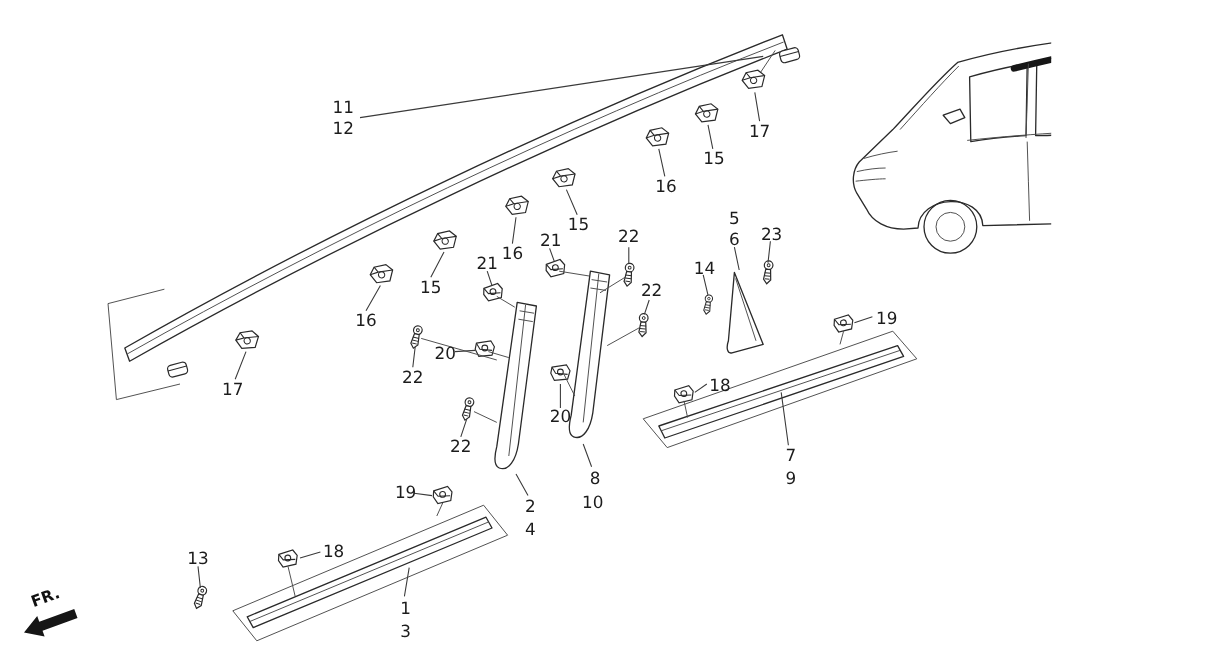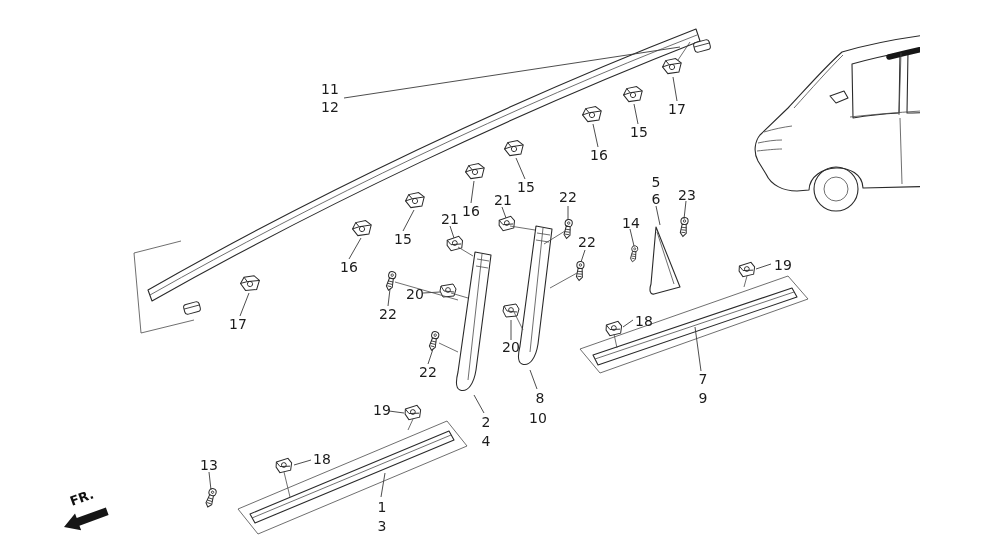--- a/index.html
+++ b/index.html
@@ -1,17 +1,17 @@
 <!DOCTYPE html>
 <html><head>
 <meta charset="utf-8">
 <style>
   html,body{margin:0;padding:0;background:#ffffff;}
   .stage{position:relative;width:876px;height:554px;background:#ffffff;overflow:hidden;
-         font-family:"DejaVu Sans",sans-serif;padding-left:44px;}
+         font-family:"DejaVu Sans",sans-serif;}
   svg{display:block;}
   .ln{stroke:#2a2a2a;stroke-width:1.1;fill:none;stroke-linejoin:round;stroke-linecap:round;}
   .lnf{stroke:#2a2a2a;stroke-width:1.1;fill:#ffffff;stroke-linejoin:round;}
   .thin{stroke:#4a4a4a;stroke-width:0.8;fill:none;}
   .leader{stroke:#3a3a3a;stroke-width:0.9;fill:none;}
   .blk{fill:#161616;stroke:none;}
   .stripe{stroke:#161616;stroke-width:5.5;fill:none;stroke-linecap:round;}
   .callout{font-size:14px;fill:#1c1c1c;}
   .fr-text{font-size:13px;font-weight:bold;fill:#111111;}
 </style>

